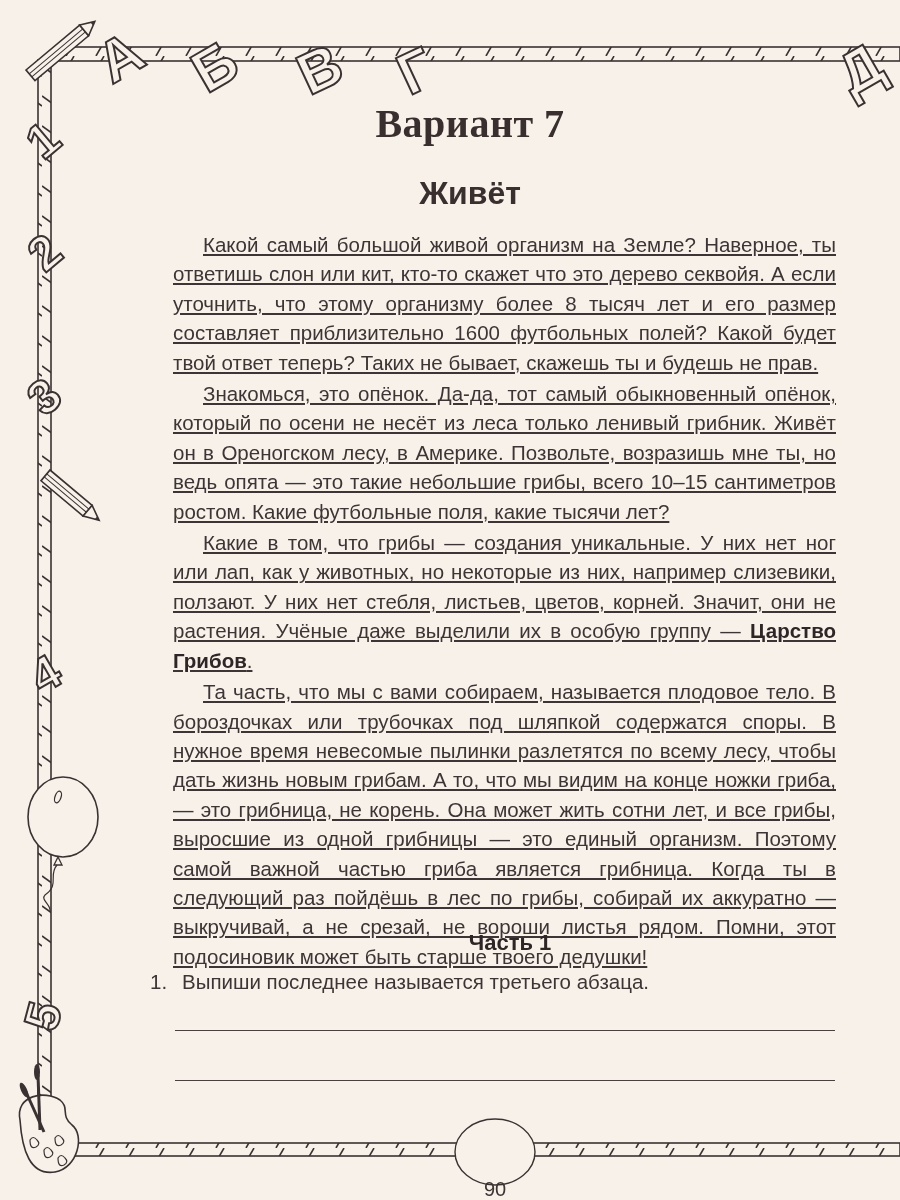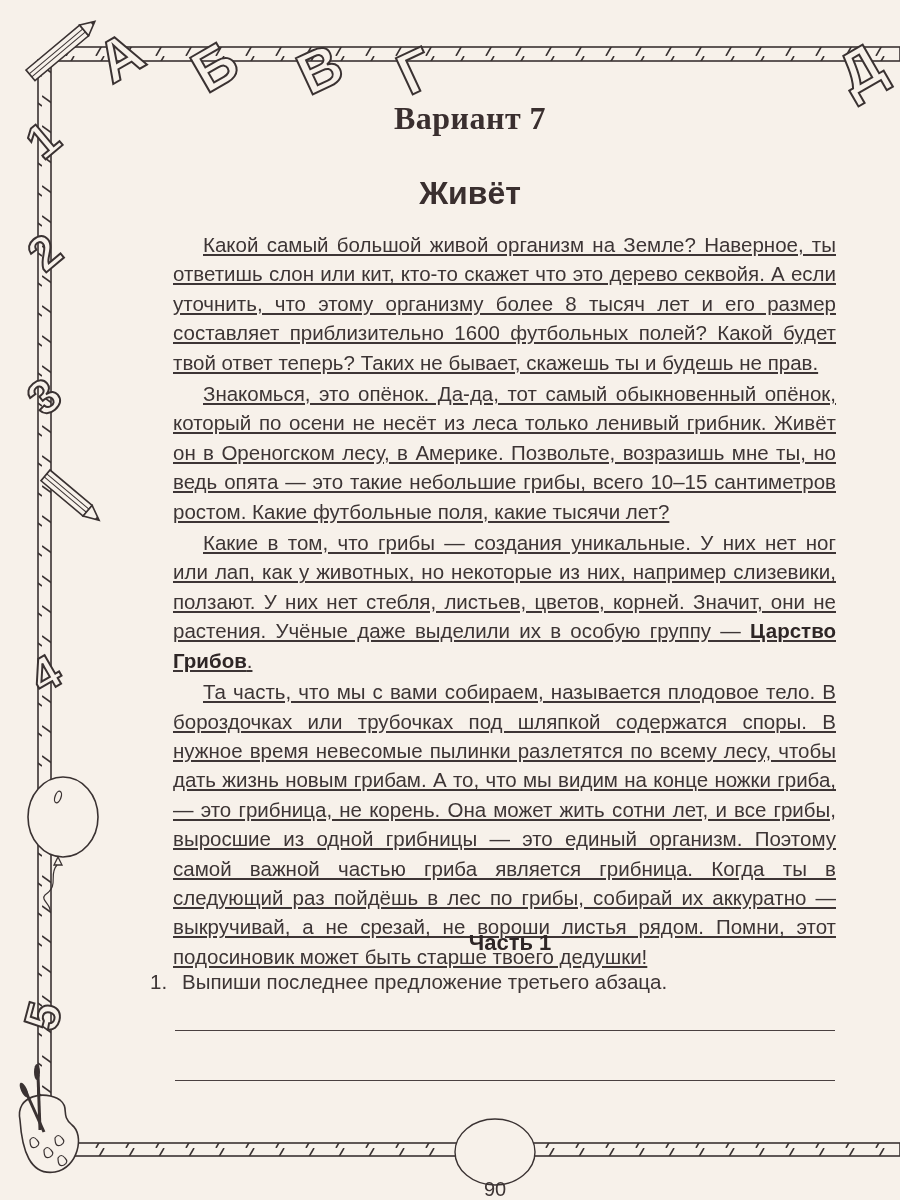--- a/index.html
+++ b/index.html
@@ -12,21 +12,21 @@
   }
   .page { position: absolute; left: 0; top: 0; width: 900px; height: 1200px; }
 
   
   svg.frame { position: absolute; left: 0; top: 0; width: 900px; height: 1200px; }
 
   .title {
     position: absolute; left: 0; width: 900px; top: 100px;
     text-align: center;
     font-family: "Liberation Serif", serif;
-    font-weight: bold; font-size: 32px; letter-spacing: 0.5px;
+    font-weight: bold; font-size: 40px; letter-spacing: 0.5px;
     color: #3a2f2f;
     padding-left: 40px; box-sizing: border-box;
   }
   .subtitle {
     position: absolute; left: 0; width: 900px; top: 175px;
     text-align: center;
     font-weight: bold; font-size: 32px;
     color: #3a2f2f;
     padding-left: 40px; box-sizing: border-box;
   }
@@ -149,19 +149,19 @@
   <div class="text">
     <p>Какой самый большой живой организм на Земле? Наверное, ты ответишь слон или кит, кто-то скажет что это дерево секвойя. А если уточнить, что этому организму более 8 тысяч лет и его размер составляет приблизительно 1600 футбольных полей? Какой будет твой ответ теперь? Таких не бывает, скажешь ты и будешь не прав.</p>
     <p>Знакомься, это опёнок. Да-да, тот самый обыкновенный опёнок, который по осени не несёт из леса только ленивый грибник. Живёт он в Ореногском лесу, в Америке. Позвольте, возразишь мне ты, но ведь опята — это такие небольшие грибы, всего 10–15 сантиметров ростом. Какие футбольные поля, какие тысячи лет?</p>
     <p><span>Какие в том, что грибы — создания уникальные. У них нет ног или лап, как у животных, но некоторые из них, например слизевики, ползают. У них нет стебля, листьев, цветов, корней. Значит, они не растения. Учёные даже выделили их в особую группу — </span><b>Царство Грибов</b><span>.</span></p>
     <p>Та часть, что мы с вами собираем, называется плодовое тело. В бороздочках или трубочках под шляпкой содержатся споры. В нужное время невесомые пылинки разлетятся по всему лесу, чтобы дать жизнь новым грибам. А то, что мы видим на конце ножки гриба, — это грибница, не корень. Она может жить сотни лет, и все грибы, выросшие из одной грибницы — это единый организм. Поэтому самой важной частью гриба является грибница. Когда ты в следующий раз пойдёшь в лес по грибы, собирай их аккуратно — выкручивай, а не срезай, не вороши листья рядом. Помни, этот подосиновик может быть старше твоего дедушки!</p>
   </div>
 
   <div class="part-heading">Часть 1</div>
 
   <div class="question">
-    <span class="num">1.</span><span>Выпиши последнее предложение третьего абзаца.</span>
+    <span class="num">1.</span><span>Выпиши последнее называется третьего абзаца.</span>
   </div>
   <div class="answer-line" style="top:1030px"></div>
   <div class="answer-line" style="top:1080px"></div>
 
   <div class="page-number">90</div>
 </div>
 
 </body></html>

